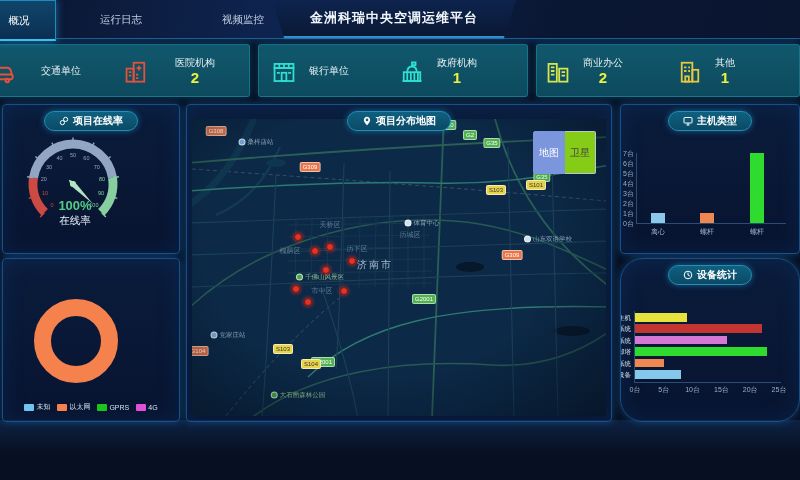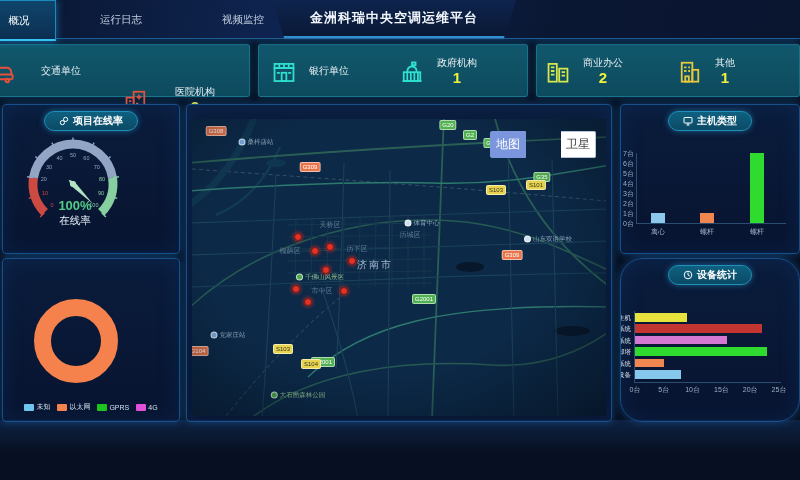--- a/index.html
+++ b/index.html
@@ -70,23 +70,23 @@
   .city{position:absolute;transform:translate(-50%,-50%);font-size:10px;color:#a8bdd2;letter-spacing:2px;white-space:nowrap;}
   .district{position:absolute;transform:translate(-50%,-50%);font-size:7px;color:#5f7d95;white-space:nowrap;}
   .poi{position:absolute;transform:translate(-50%,-50%);font-size:6.5px;color:#8aa2b8;
     display:flex;align-items:center;gap:2px;white-space:nowrap;cursor:pointer;}
   .poi .dot{width:5px;height:5px;border-radius:50%;display:inline-block;border:1px solid rgba(255,255,255,.7);}
   .dot-b{background:#7aa8d8;} .dot-w{background:#cfe0f0;} .dot-g{background:#4ca84c;}
   .poi.park{color:#8fbf8f;}
   .mk{position:absolute;transform:translate(-50%,-50%);width:6px;height:6px;border-radius:50%;
     background:#e03428;border:1px solid #7a1410;box-shadow:0 0 4px rgba(224,52,40,.9);cursor:pointer;}
   .map-ctrl{position:absolute;top:12px;right:10px;display:flex;z-index:3;}
-  .map-btn{font-size:12px;line-height:11px;padding:7px 5px;cursor:pointer;border:1px solid #b8c4d8;}
+  .map-btn{font-size:10px;line-height:11px;padding:15px 5px;cursor:pointer;border:1px solid #b8c4d8;}
   .map-btn.active{background:#7b96dc;color:#fff;border-color:#7b96dc;border-radius:2px 0 0 2px;}
-  .map-btn.plain{background:#ffffff;color:#444;border-left:none;border-radius:0 2px 2px 0;margin-left:35px;}
+  .map-btn.plain{background:#84cc16;color:#444;border-left:none;border-radius:0 2px 2px 0;}
   
   #host-plot,#device-plot{position:absolute;left:0;width:178px;}
   #host-plot{top:20px;height:124px;} #device-plot{top:44px;height:114px;}
   .ylab,.xlab,.dlab,.dxlab{position:absolute;font-size:7px;color:#9ab0c4;white-space:nowrap;}
   .ylab{left:0;width:13px;text-align:right;}
   .xlab{width:40px;text-align:center;color:#a8bdd2;}
   .dlab{width:44px;text-align:right;font-size:6.5px;color:#dce6f0;}
   .dxlab{width:24px;text-align:center;}
   .vbar,.hbar{position:absolute;cursor:default;}
   .axis{position:absolute;background:#2a4e72;}
@@ -112,21 +112,21 @@
       <path d="M2.5,15 L3.5,10.8 C3.9,9 5.3,8.2 7,8.2 L15,8.2 C16.7,8.2 18.1,9 18.5,10.8 L19.5,15"></path>
       <rect x="2" y="14" width="18" height="4" rx="1.2"></rect>
       <circle cx="6.5" cy="19" r="1.5"></circle>
         <circle cx="15.5" cy="19" r="1.5"></circle>
     </svg>
     <span class="stxt">
         <span class="slabel">交通单位</span>
         <span class="svalue"></span>
       </span>
   </div>
-  <div class="sitem" style="left:142px;margin-top:29px;">
+  <div class="sitem" style="left:142px;">
     <svg class="sicon" viewBox="0 0 22 22" fill="none" stroke="#e8503c" stroke-width="1.5">
       <rect x="3" y="9" width="6" height="11"></rect>
         <rect x="9" y="4" width="9" height="16"></rect>
       <path d="M13.5,6.5 v4 M11.5,8.5 h4 M5,12 h2 M5,15 h2 M11,14 h2 M11,17 h2"></path>
     </svg>
     <span class="stxt">
         <span class="slabel">医院机构</span>
         <span class="svalue">2</span>
       </span>
   </div>
@@ -282,20 +282,27 @@
         <span>GPRS</span>
       </div>
       <div class="leg-item">
         <span class="leg-sw" style="background: rgb(224, 80, 216);"></span>
         <span>4G</span>
       </div>
     </div>
 </div>
 
 <div class="panel p-map">
+  <div class="pill">
+    <svg width="10" height="10" viewBox="0 0 10 10">
+      <path d="M5,0.8 C3.2,0.8 1.9,2.2 1.9,3.9 C1.9,6.2 5,9.2 5,9.2 C5,9.2 8.1,6.2 8.1,3.9 C8.1,2.2 6.8,0.8 5,0.8 Z" fill="#fff"></path>
+      <circle cx="5" cy="3.9" r="1.3" fill="#0d5f7d"></circle>
+    </svg>
+    <span>项目分布地图</span>
+  </div>
   <div class="map-body">
     <svg id="map-roads" width="414" height="297" viewBox="0 0 414 297">
       <path class="rail" d="M0,50 C110,58 260,68 414,82"></path>
       <path class="rail" d="M34,297 C80,240 118,202 156,172"></path>
       <path d="M-6,88 C22,70 46,42 64,-6" stroke="#0f3650" stroke-width="7" fill="none"></path>
       <path d="M24,96 C52,84 74,62 88,28" stroke="#123a52" stroke-width="2.5" fill="none"></path>
       <ellipse cx="84" cy="44" rx="10" ry="4" fill="#0f3650"></ellipse>
       <ellipse cx="278" cy="148" rx="14" ry="5" fill="#07182b"></ellipse>
       <ellipse cx="380" cy="212" rx="18" ry="5" fill="#07182b"></ellipse>
       <path class="hw" d="M252,-4 C250,70 246,160 240,300"></path>

